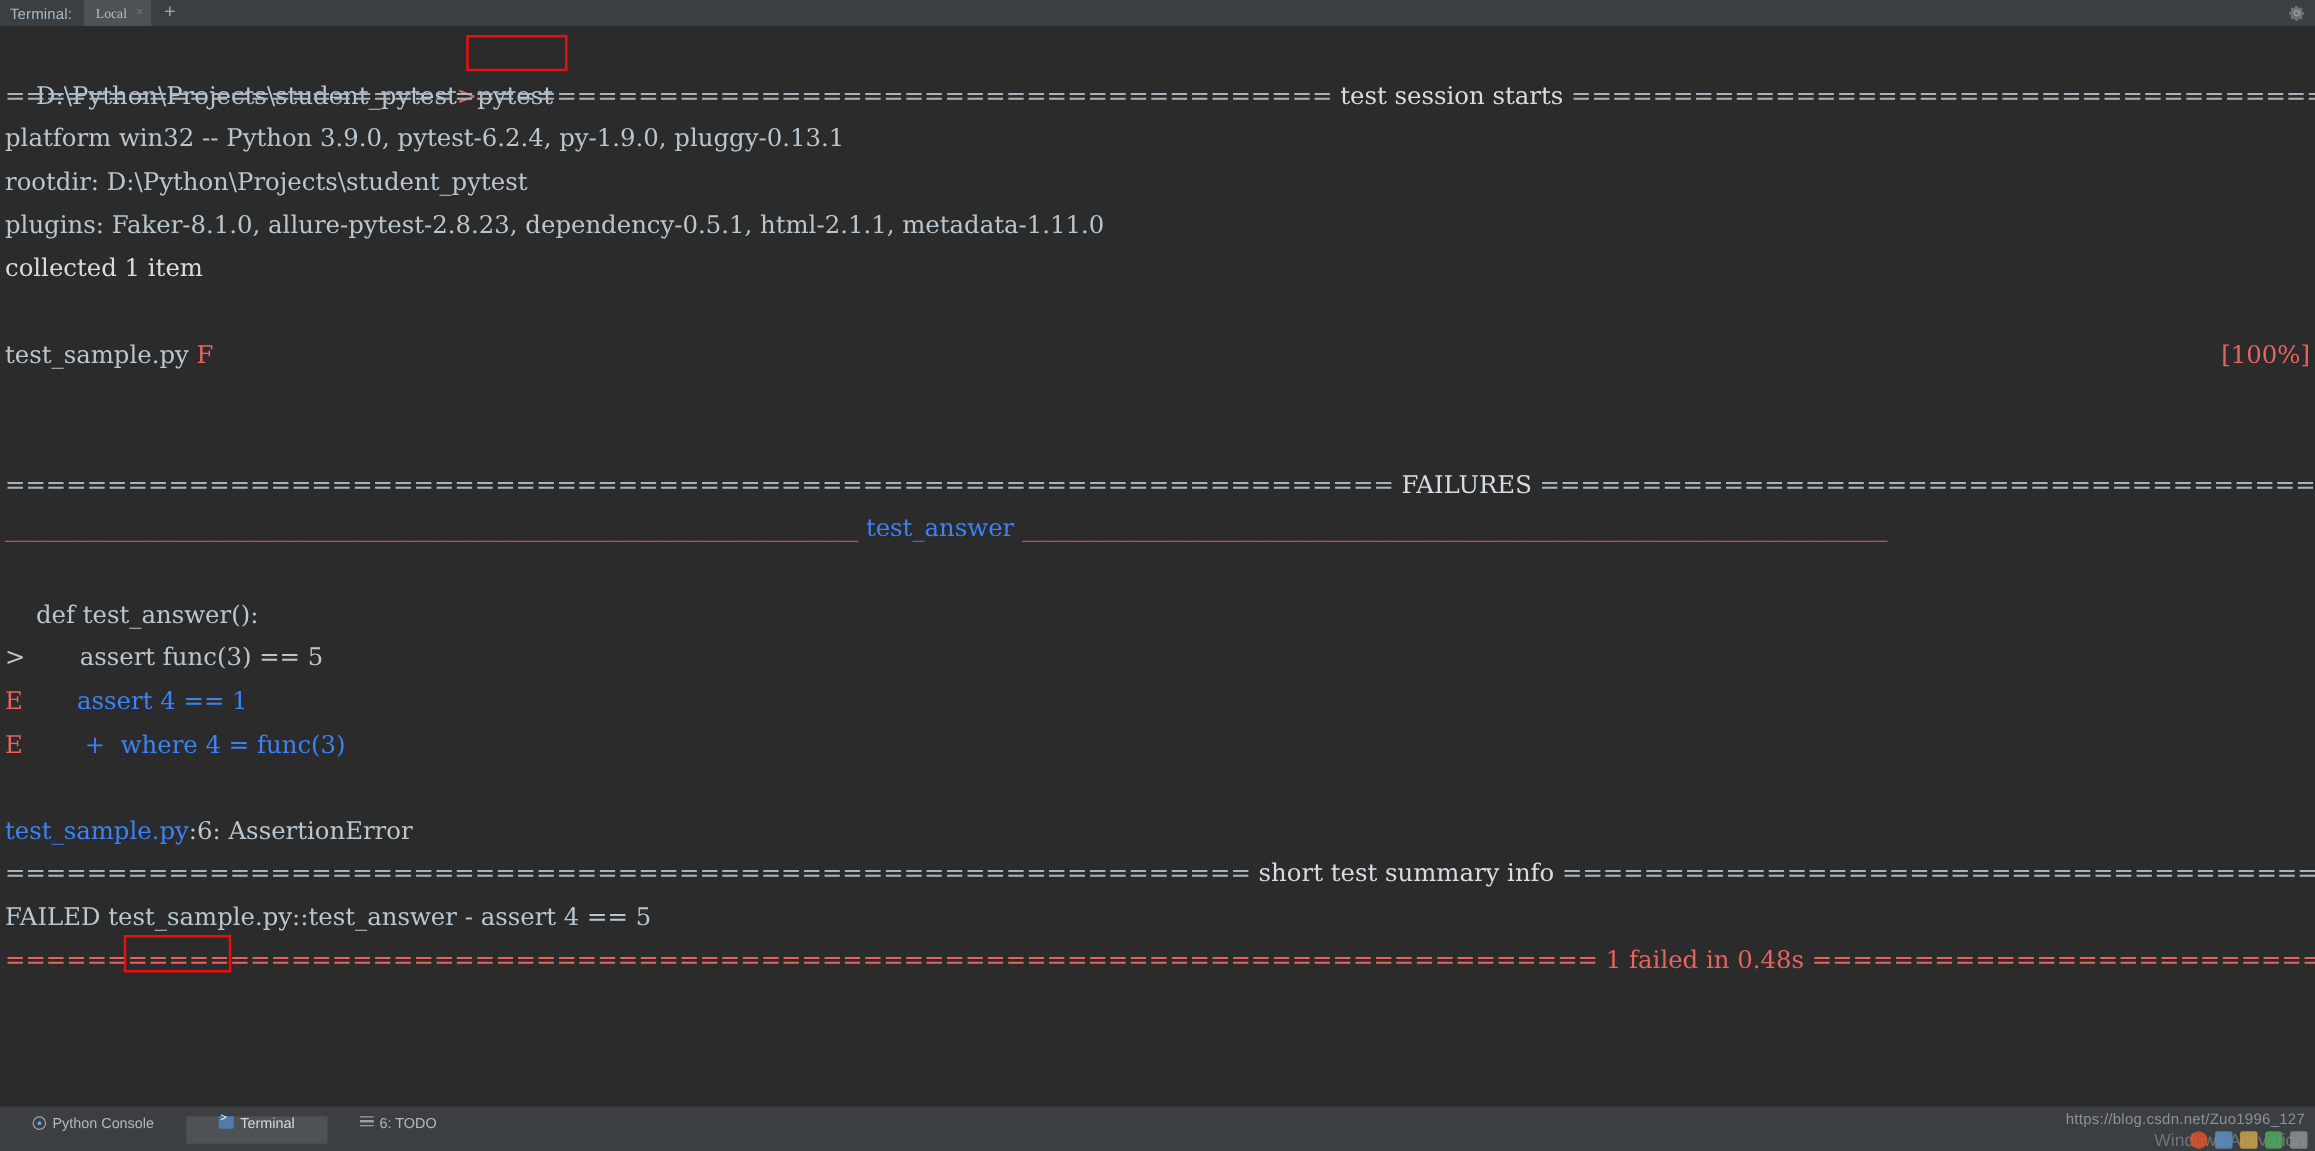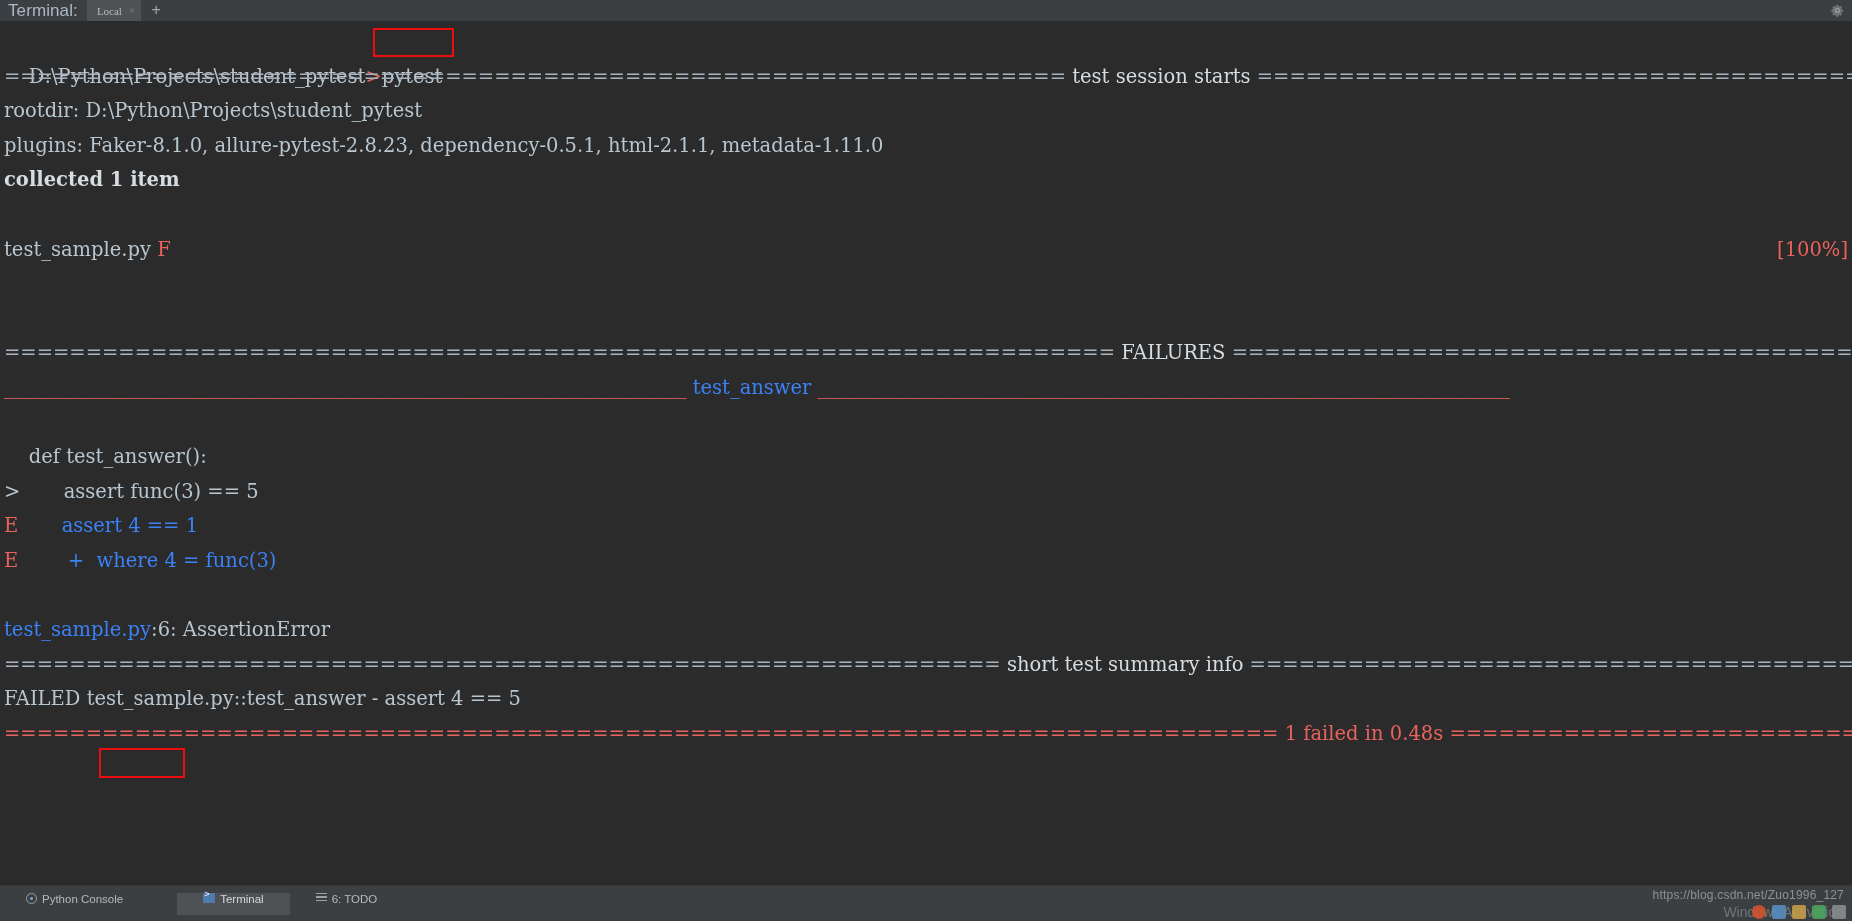--- a/index.html
+++ b/index.html
@@ -14,21 +14,21 @@
   
   #tabstrip{
     height:21px;
     background:#3c3f41;
     display:flex;align-items:stretch;
     position:relative;
     border-bottom:1px solid #2b2b2b;
   }
   .tsLabel{
     font-family:"Liberation Sans",sans-serif;
-    font-size:17px;color:#a9b7c6;
+    font-size:12px;color:#a9b7c6;
     display:flex;align-items:center;
     padding:0 9px 0 8px;
     letter-spacing:.1px;
     white-space:nowrap;
   }
   .tsTab{
     background:#4e5254;
     font-family:Liberation Serif, serif;
     font-size:11px;color:#bbbbbb;
     display:flex;align-items:center;
@@ -62,21 +62,21 @@
   .line{
     font-family:"DejaVu Serif",serif;
     font-size:19.5px;
     line-height:34.6px;
     height:34.6px;
     color:#b8c6d0;
     white-space:pre;
     letter-spacing:0px;
     position:relative;
   }
-  .line.bold{font-weight:bold;color:#cfd8dd;}
+  .line.bold{font-weight:normal;color:#cfd8dd;}
   .red{color:#e8635e;}
   .lightred{color:#3b82f6;}
   .white{color:#d6dde2;}
   .blue{color:#b8c6d0;}
   .dim{color:#a7b4bf;}
 
   
   .rightabs{
     position:absolute;
     right:4px;top:0;
@@ -103,21 +103,21 @@
     box-sizing:border-box;
   }
   #statusbar .sbItem{
     display:flex;align-items:flex-start;gap:5px;
     font-family:"Liberation Sans",sans-serif;
     font-size:11.5px;color:#b6b9bb;
     padding:0 26px;
     height:22px;
     white-space:nowrap;
   }
-  #statusbar .sbItem.active{background:#4e5254;color:#d5d8da;margin-left:28px;}
+  #statusbar .sbItem.active{background:#4e5254;color:#d5d8da;}
   .sbIcon{display:inline-block;width:12px;height:12px;position:relative;}
   .icon-console{
     border:1.4px solid #9aa0a5;border-radius:50%;
     width:9px;height:9px;
   }
   .icon-console:after{
     content:"";position:absolute;left:3px;top:3px;
     width:3px;height:3px;background:#6fa8dc;border-radius:50%;
   }
   .icon-terminal{
@@ -168,20 +168,21 @@
     </svg>
   </span>
 </div>
 
 <div id="term">
   <div class="line">
     <span>D:\Python\Projects\student_pytest</span><span class="red">&gt;</span><span>pytest</span>
   </div>
   <div id="term-lines">
       <div class="line"><span class="dim">=================================================================</span><span class="white"> test session starts </span><span class="dim">=========================================================================</span></div>
+      <div class="line"><span class="blue">platform win32 -- Python 3.9.0, pytest-6.2.4, py-1.9.0, pluggy-0.13.1</span></div>
       <div class="line"><span class="blue">rootdir: D:\Python\Projects\student_pytest</span></div>
       <div class="line"><span class="blue">plugins: Faker-8.1.0, allure-pytest-2.8.23, dependency-0.5.1, html-2.1.1, metadata-1.11.0</span></div>
       <div class="line bold"><span class="white">collected 1 item</span></div>
       <div class="line"><span class="blue"> </span></div>
       <div class="line"><span class="blue">test_sample.py </span><span class="red">F</span><span class="rightabs"><span class="red">[100%]</span></span></div>
       <div class="line"><span class="blue"> </span></div>
       <div class="line"><span class="blue"> </span></div>
       <div class="line"><span class="dim">==================================================================== </span><span class="white">FAILURES</span><span class="dim"> =====================================================================</span></div>
       <div class="line"><span class="red">______________________________________________________________________ </span><span class="lightred">test_answer</span><span class="red"> _______________________________________________________________________</span></div>
       <div class="line"><span class="blue"> </span></div>

